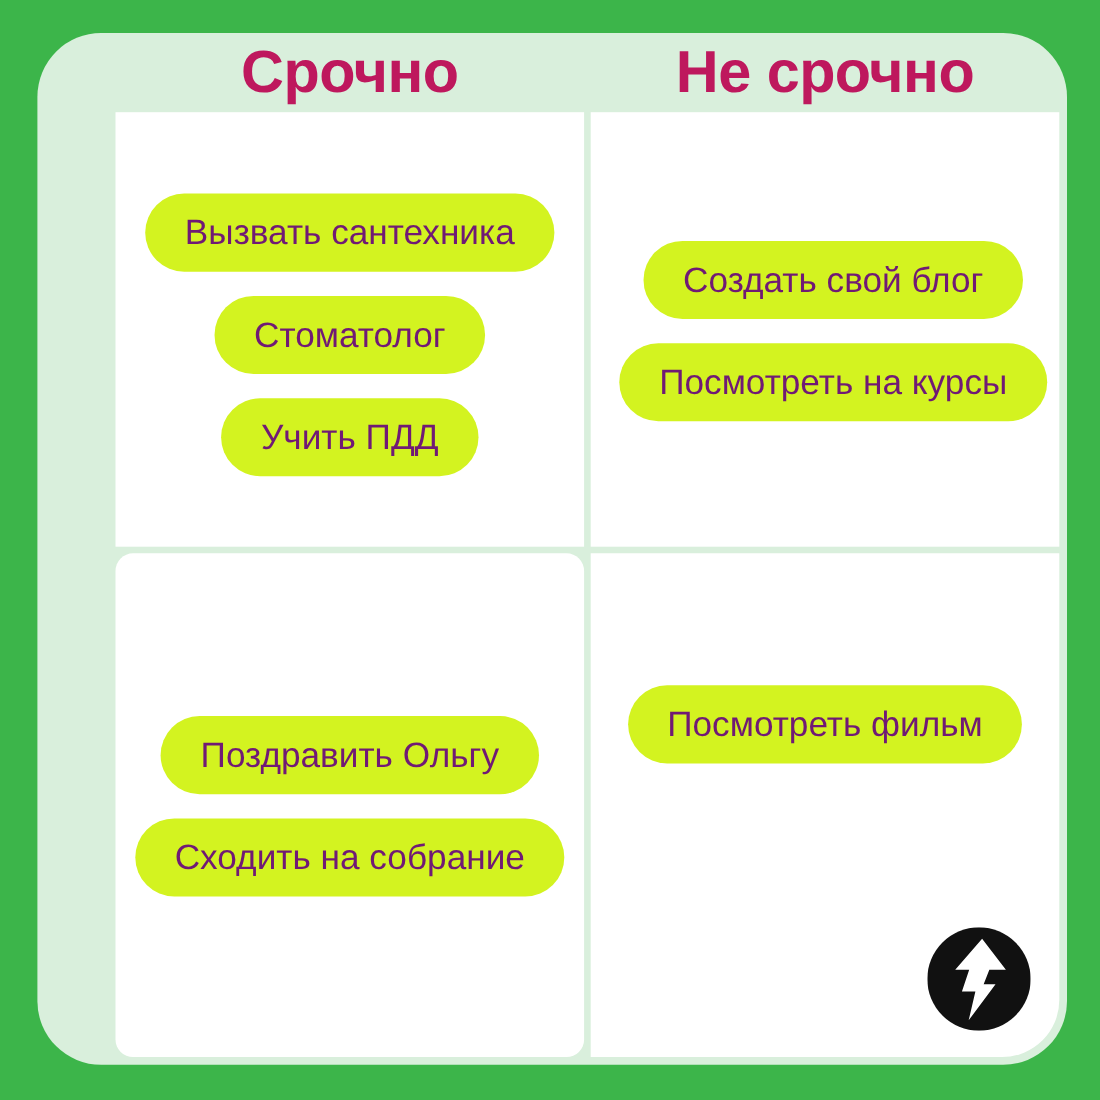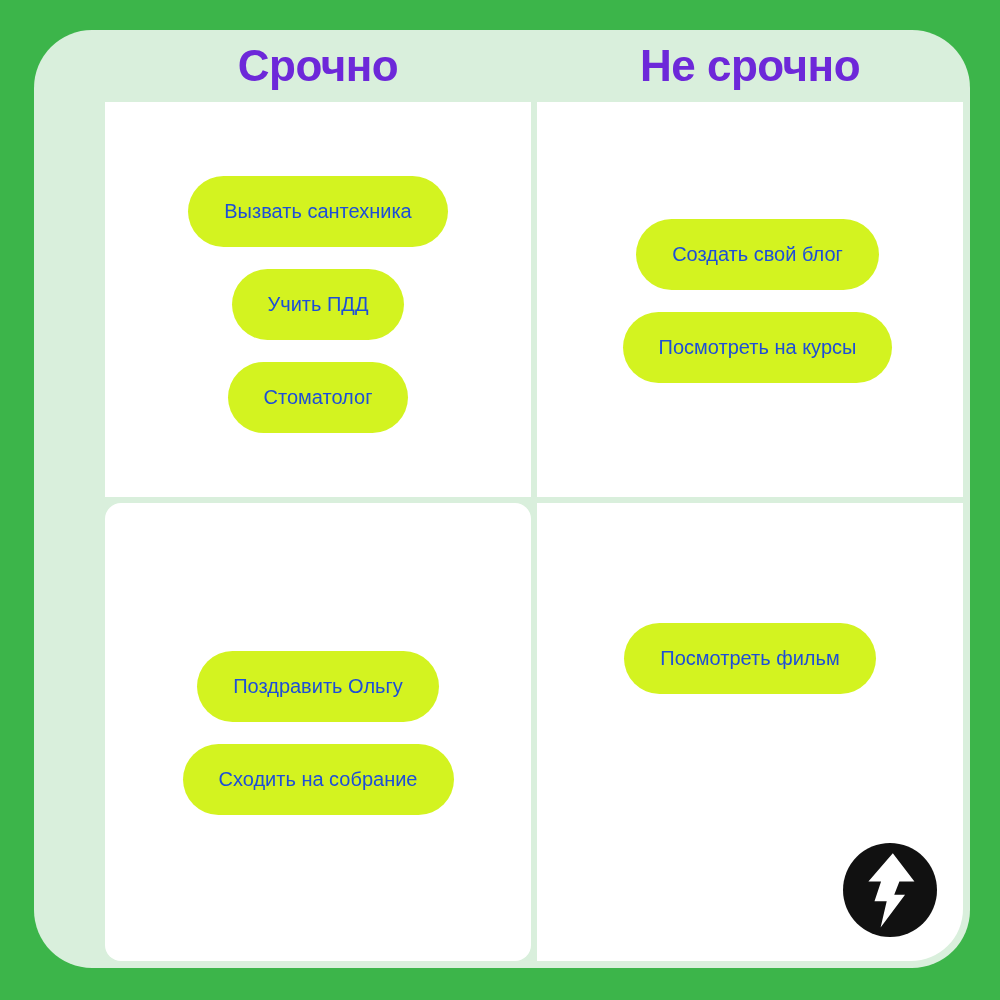--- a/index.html
+++ b/index.html
@@ -30,23 +30,23 @@
     top: 0;
     right: 7px;
     height: 72px;
     display: grid;
     grid-template-columns: 1fr 6px 1fr;
   }
   .col-header {
     display: flex;
     align-items: center;
     justify-content: center;
-    font-size: 44px;
+    font-size: 54px;
     font-weight: 700;
-    color: #6d28d9;
+    color: #be185d;
     letter-spacing: -0.5px;
   }
   
   .side-col {
     position: absolute;
     left: 0;
     top: 72px;
     bottom: 7px;
     width: 71px;
     display: grid;
@@ -87,22 +87,22 @@
   .cell.q1 { grid-column: 1; grid-row: 1; padding-top: 74px; }
   .cell.q2 { grid-column: 3; grid-row: 1; padding-top: 117px; padding-left: 15px; }
   .cell.q3 { grid-column: 1; grid-row: 3; padding-top: 148px; border-radius: 16px; }
   .cell.q4 {
     grid-column: 3; grid-row: 3;
     padding-top: 120px;
     border-bottom-right-radius: 52px;
   }
   .pill {
     background: #d3f320;
-    color: #1d4ed8;
-    font-size: 20px;
+    color: #701a75;
+    font-size: 32px;
     font-weight: 500;
     line-height: 33px;
     padding: 19px 36px;
     border-radius: 36px;
     white-space: nowrap;
   }
   .logo-badge {
     position: absolute;
     right: 26px;
     bottom: 24px;
@@ -129,22 +129,22 @@
       <div></div>
       <div class="row-header">
         <span>Не важно</span>
       </div>
     </div>
 
     <div class="quadrants">
 
       <div class="cell q1">
         <div class="pill">Вызвать сантехника</div>
+        <div class="pill">Стоматолог</div>
         <div class="pill">Учить ПДД</div>
-        <div class="pill">Стоматолог</div>
       </div>
 
       <div class="cell q2">
         <div class="pill">Создать свой блог</div>
         <div class="pill">Посмотреть на курсы</div>
       </div>
 
       <div class="cell q3">
         <div class="pill">Поздравить Ольгу</div>
         <div class="pill">Сходить на собрание</div>

